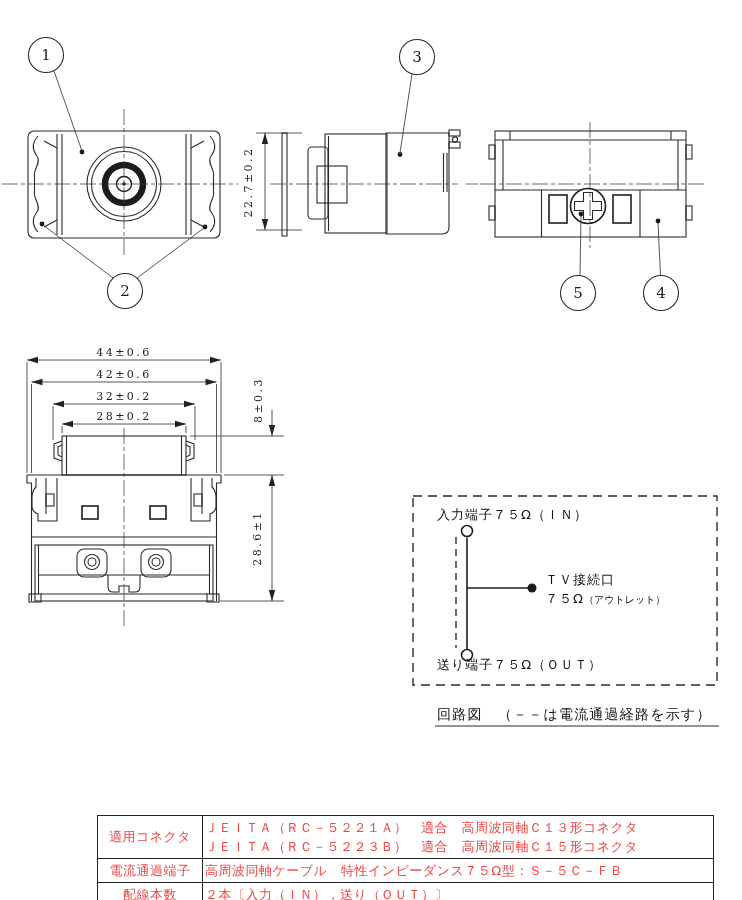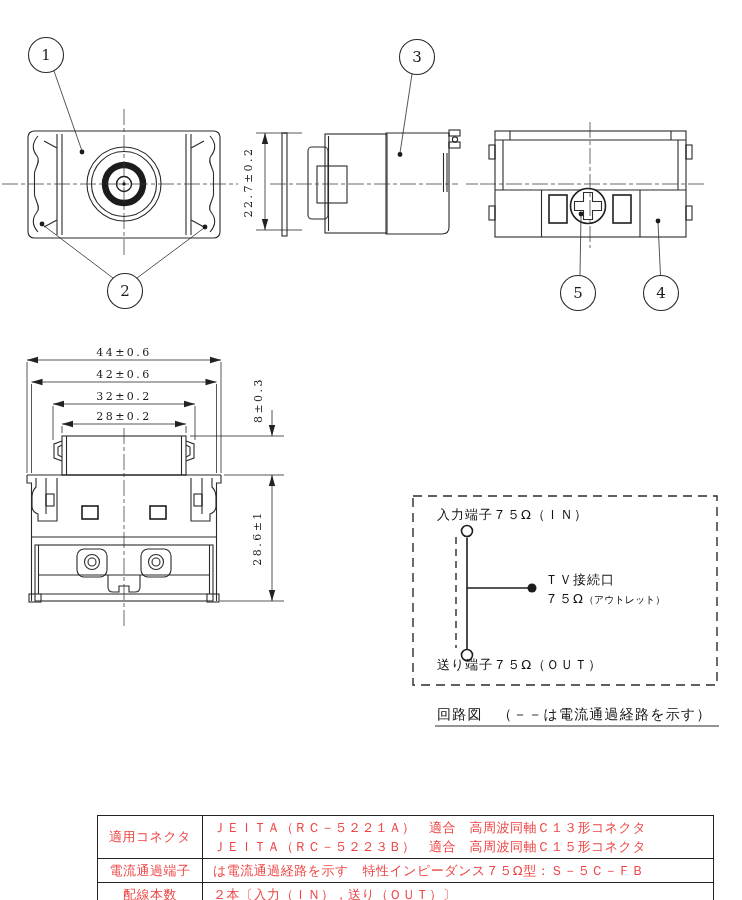--- a/index.html
+++ b/index.html
@@ -17,21 +17,21 @@
   .wh  {fill:#fff;}
   .dot {fill:#1c1c1c;stroke:none;}
   .dimtxt{font-family:"DejaVu Serif",serif;font-size:11px;fill:#1c1c1c;letter-spacing:2.5px;}
   .cnum  {font-family:"DejaVu Serif",serif;font-size:15px;fill:#1c1c1c;}
   .jp    {font-family:"DejaVu Sans",sans-serif;font-size:13px;fill:#111;letter-spacing:1px;}
   .jps   {font-size:10px;letter-spacing:0;}
   .cap   {font-family:"DejaVu Sans",sans-serif;font-size:14px;fill:#111;letter-spacing:1.2px;}
   
   .spec{position:absolute;left:97px;top:773px;width:617px;border-collapse:collapse;
         table-layout:fixed;font-size:13px;color:#ef4444;margin-top:42px;}
-  .spec td{border:1.6px solid #222;padding:1px 10px;vertical-align:middle;
+  .spec td{border:1.6px solid #222;padding:1px 2px;vertical-align:middle;
            white-space:nowrap;overflow:hidden;}
   .spec td.lbl{width:100px;text-align:center;padding:1px 2px;letter-spacing:0.5px;}
   .spec tr.r1 td{height:40px;}
   .spec tr.rs td{height:21px;}
   .spec .vline{line-height:19px;letter-spacing:0.5px;}
 </style>
 </head>
 <body>
 
 <svg id="art" width="742" height="900" viewBox="0 0 742 900">
@@ -260,21 +260,21 @@
       <tr class="r1">
     <td class="lbl">適用コネクタ</td>
     <td>
       <div class="vline">ＪＥＩＴＡ（ＲＣ－５２２１Ａ）　適合　高周波同軸Ｃ１３形コネクタ</div>
       <div class="vline">ＪＥＩＴＡ（ＲＣ－５２２３Ｂ）　適合　高周波同軸Ｃ１５形コネクタ</div>
     </td>
   </tr>
   <tr class="rs">
     <td class="lbl">電流通過端子</td>
     <td>
-      <div class="vline">は電流通過経路を示す　特性インピーダンス７５Ω型：Ｓ－５Ｃ－ＦＢ</div>
+      <div class="vline">高周波同軸ケーブル　特性インピーダンス７５Ω型：Ｓ－５Ｃ－ＦＢ</div>
     </td>
   </tr>
   <tr class="rs">
     <td class="lbl">配線本数</td>
     <td>
       <div class="vline">２本〔入力（ＩＮ），送り（ＯＵＴ）〕</div>
     </td>
   </tr>
 </tbody>
   </table>

